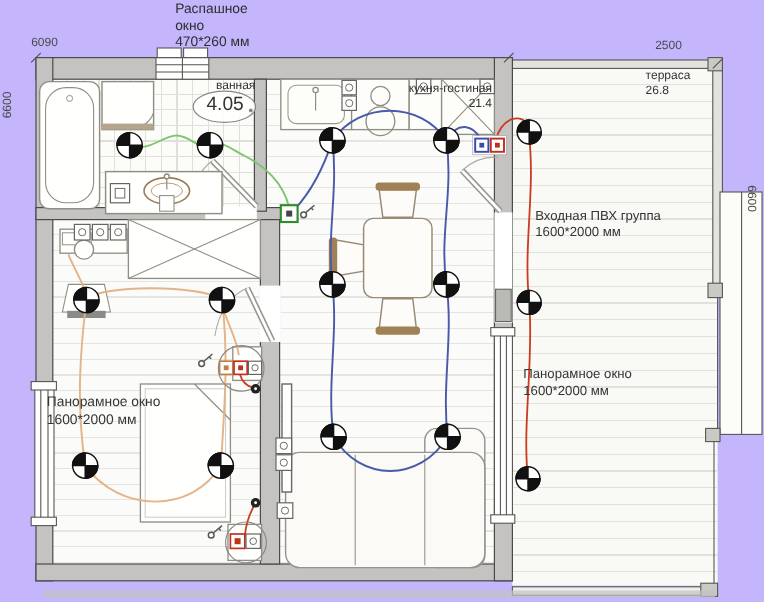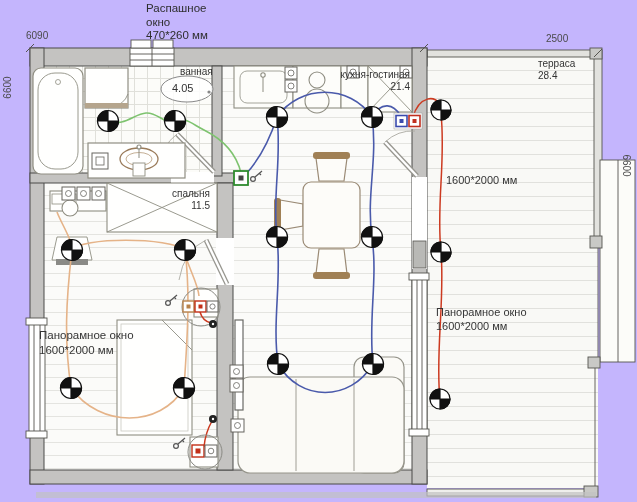--- a/index.html
+++ b/index.html
@@ -18,21 +18,21 @@
   svg.plan{position:absolute;left:0;top:0;}
   .lbl{position:absolute;color:#3d3d3d;white-space:nowrap;}
   .lbl-swing{left:146px;top:2px;font-size:11.5px;line-height:13.5px;color:#2e2e2e;}
   .dim{font-size:10px;color:#4a4a4a;}
   .dim-6090{left:26px;top:30px;text-align:center;}
   .dim-2500{left:546px;top:33px;}
   .dim-left{left:-13px;top:82px;width:40px;text-align:center;transform:rotate(-90deg);}
   .dim-right{left:606px;top:160px;width:40px;text-align:center;transform:rotate(90deg);}
   .room{font-size:10px;line-height:12px;color:#333;}
   .room-bath-name{left:180px;top:66px;}
-  .room-bath-area{left:172px;top:82px;width:30px;text-align:left;font-size:11px;}
+  .room-bath-area{left:172px;top:82px;width:30px;text-align:right;font-size:16px;}
   .room-kitchen{left:330px;top:69px;width:80px;text-align:right;}
   .room-bedroom{left:148px;top:188px;width:62px;text-align:right;}
   .room-terrace{left:538px;top:58px;width:60px;text-align:left;}
   .ann{font-size:11px;line-height:14px;color:#353535;}
   .ann-entry{left:446px;top:173px;}
   .ann-pano-left{left:39px;top:328px;font-size:11.5px;line-height:14.5px;}
   .ann-pano-right{left:436px;top:305px;}
 </style>
 </head>
 <body>
@@ -425,31 +425,28 @@
   <div class="lbl dim dim-right">6600</div>
 
   <div class="lbl room room-bath-name">ванная</div>
   <div class="lbl room room-bath-area">4.05</div>
 
   <div class="lbl room room-kitchen">
     <div>кухня-гостиная</div>
     <div>21.4</div>
   </div>
 
-  <div class="lbl room room-bedroom">
-    <div>спальня</div>
-    <div>11.5</div>
-  </div>
 
   <div class="lbl room room-terrace">
     <div>терраса</div>
-    <div>28.4</div>
+    <div>26.8</div>
   </div>
 
   <div class="lbl ann ann-entry">
+    <div>Входная ПВХ группа</div>
     <div>1600*2000 мм</div>
   </div>
 
   <div class="lbl ann ann-pano-left">
     <div>Панорамное окно</div>
     <div>1600*2000 мм</div>
   </div>
 
   <div class="lbl ann ann-pano-right">
     <div>Панорамное окно</div>

